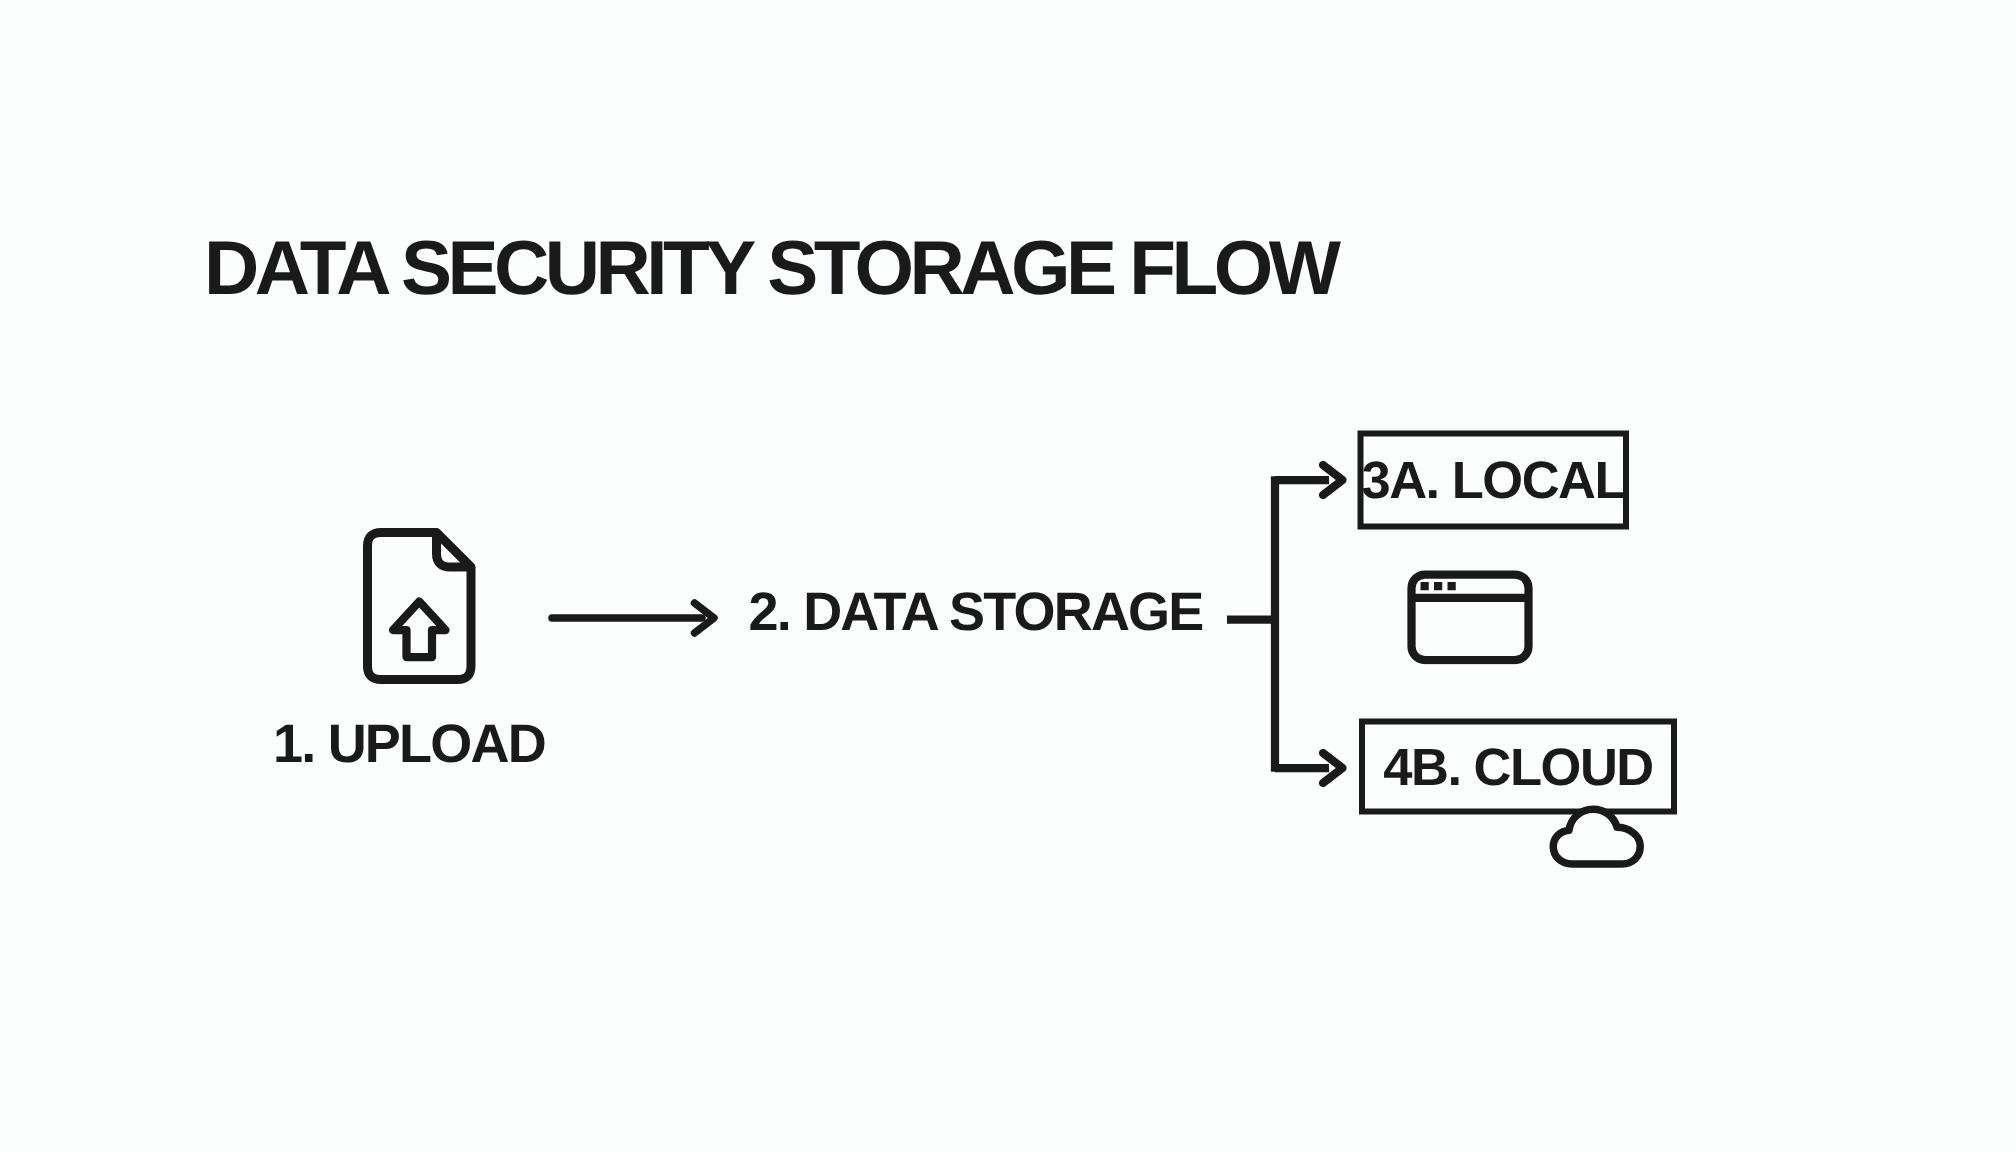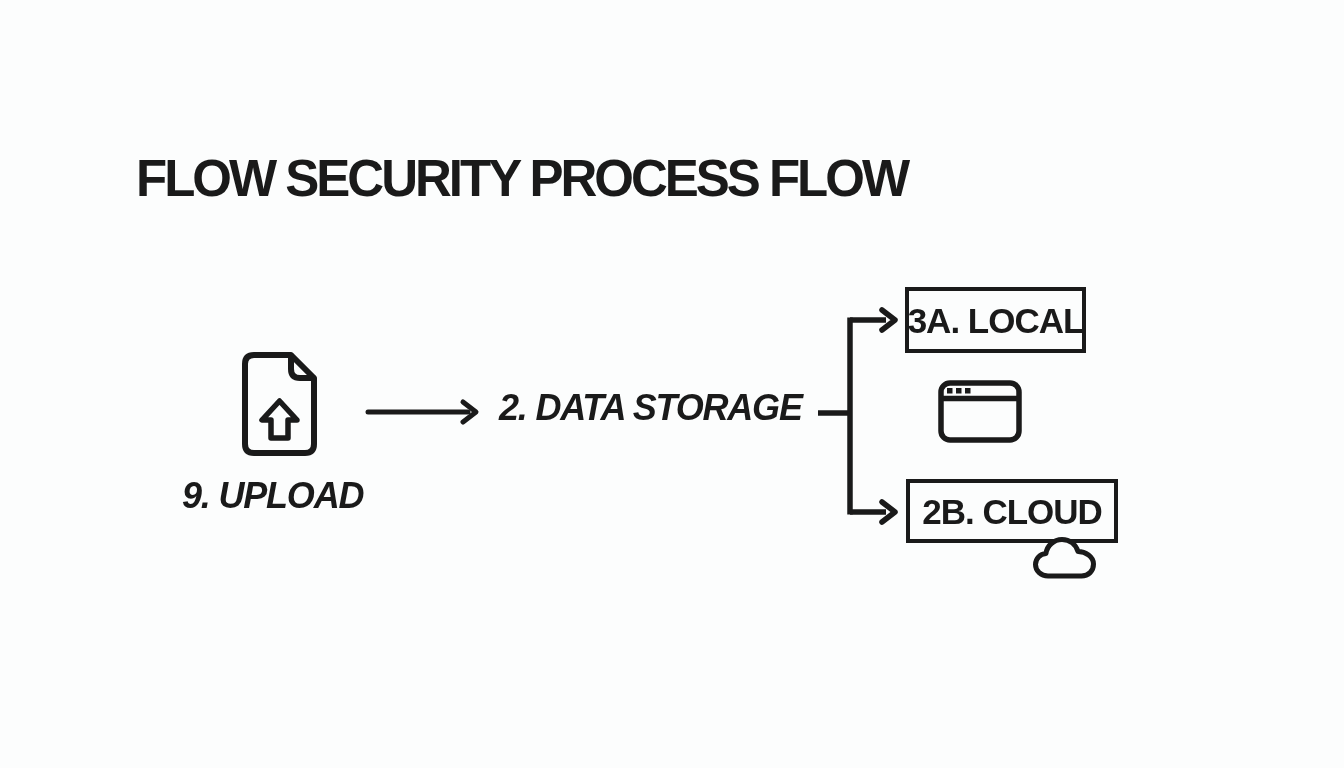--- a/index.html
+++ b/index.html
@@ -27,21 +27,20 @@
     line-height: 1;
     white-space: nowrap;
   }
 
   .step-label {
     font-size: 36px;
     font-weight: bold;
     letter-spacing: -1.2px;
     line-height: 1;
     white-space: nowrap;
-    font-style: italic;
   }
 
   .node-box {
     border: 4px solid #1a1a1a;
     box-sizing: border-box;
     background: #fcfdfd;
     display: flex;
     align-items: center;
     justify-content: center;
   }
@@ -57,31 +56,31 @@
   .stroke {
     fill: none;
     stroke: #1a1a1a;
   }
 </style>
 </head>
 <body>
 
 <div class="canvas">
 
-  <div class="abs diagram-title">FLOW SECURITY PROCESS FLOW</div>
+  <div class="abs diagram-title">DATA SECURITY STORAGE FLOW</div>
 
   <div class="abs" style="left:236px; top:350px;">
     <svg width="87" height="109" viewBox="0 0 87 109">
       <path class="stroke" stroke-width="6" stroke-linejoin="round" d="M55,5 H18 Q9,5 9,14 V94 Q9,103 18,103 H69 Q78,103 78,94 V28 L55,5 Z"></path>
       <path class="stroke" stroke-width="6" stroke-linejoin="round" stroke-linecap="round" d="M55,6 V19 Q55,28 64,28 H77"></path>
       <path class="stroke" stroke-width="5.5" stroke-linejoin="round" d="M43.5,51 L26,70 H35 V88 H52 V70 H61 Z"></path>
     </svg>
   </div>
 
-  <div class="abs step-label" style="left:182px; top:478px;">9. UPLOAD</div>
+  <div class="abs step-label" style="left:182px; top:478px;">1. UPLOAD</div>
 
   <div class="abs" style="left:365px; top:398px;">
     <svg width="116" height="28" viewBox="0 0 116 28">
       <path class="stroke" stroke-width="5" stroke-linecap="round" d="M3,14 H103"></path>
       <path class="stroke" stroke-width="5" stroke-linecap="round" stroke-linejoin="round" d="M98,4 L111,14 L98,24"></path>
     </svg>
   </div>
 
   <div class="abs step-label" style="left:499px; top:390px;">2. DATA STORAGE</div>
 
@@ -104,21 +103,21 @@
     <svg width="84" height="63" viewBox="0 0 84 63">
       <rect class="stroke" stroke-width="5.5" x="3" y="3" width="78" height="57" rx="9"></rect>
       <line class="stroke" stroke-width="5.5" x1="3" y1="18.5" x2="81" y2="18.5"></line>
       <rect x="9" y="8" width="5.5" height="5.5" fill="#1a1a1a"></rect>
       <rect x="18" y="8" width="5.5" height="5.5" fill="#1a1a1a"></rect>
       <rect x="27" y="8" width="5.5" height="5.5" fill="#1a1a1a"></rect>
     </svg>
   </div>
 
   <div class="abs node-box" style="left:906px; top:479px; width:212px; height:64px;">
-    <span class="box-label">2B. CLOUD</span>
+    <span class="box-label">4B. CLOUD</span>
   </div>
 
   <div class="abs" style="left:1032px; top:535px;">
     <svg width="66" height="46" viewBox="0 0 66 46">
       <path stroke="#1a1a1a" stroke-width="5" stroke-linejoin="round" fill="#fcfdfd" d="M16,41 C9,41 3.5,36 3.5,29.5 C3.5,23.5 8,19 14,18.5 C15,10.5 22,4.5 30,4.5 C38,4.5 44,9.5 46,16.5 C53.5,16.5 61.5,21.5 61.5,29 C61.5,36 56.5,41 49.5,41 Z"></path>
     </svg>
   </div>
 
 </div>
 

